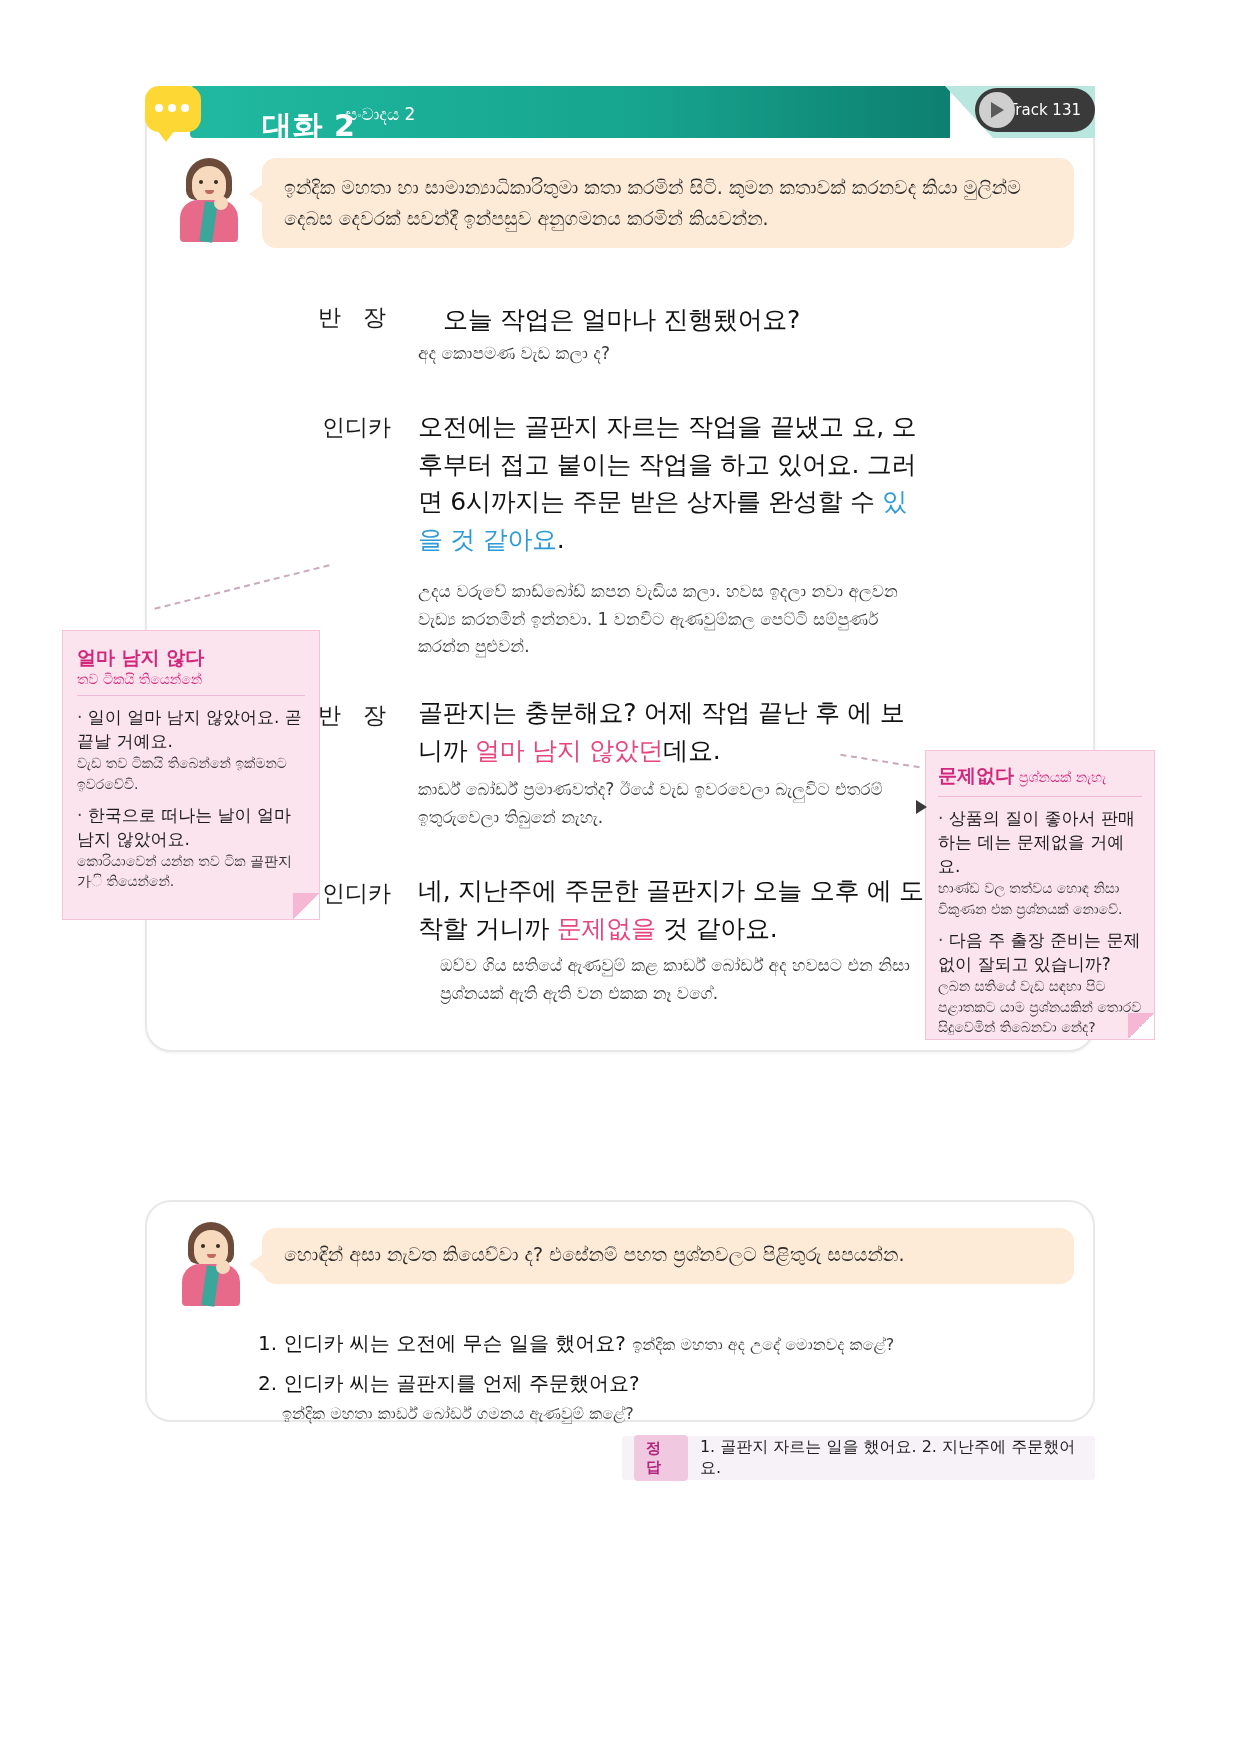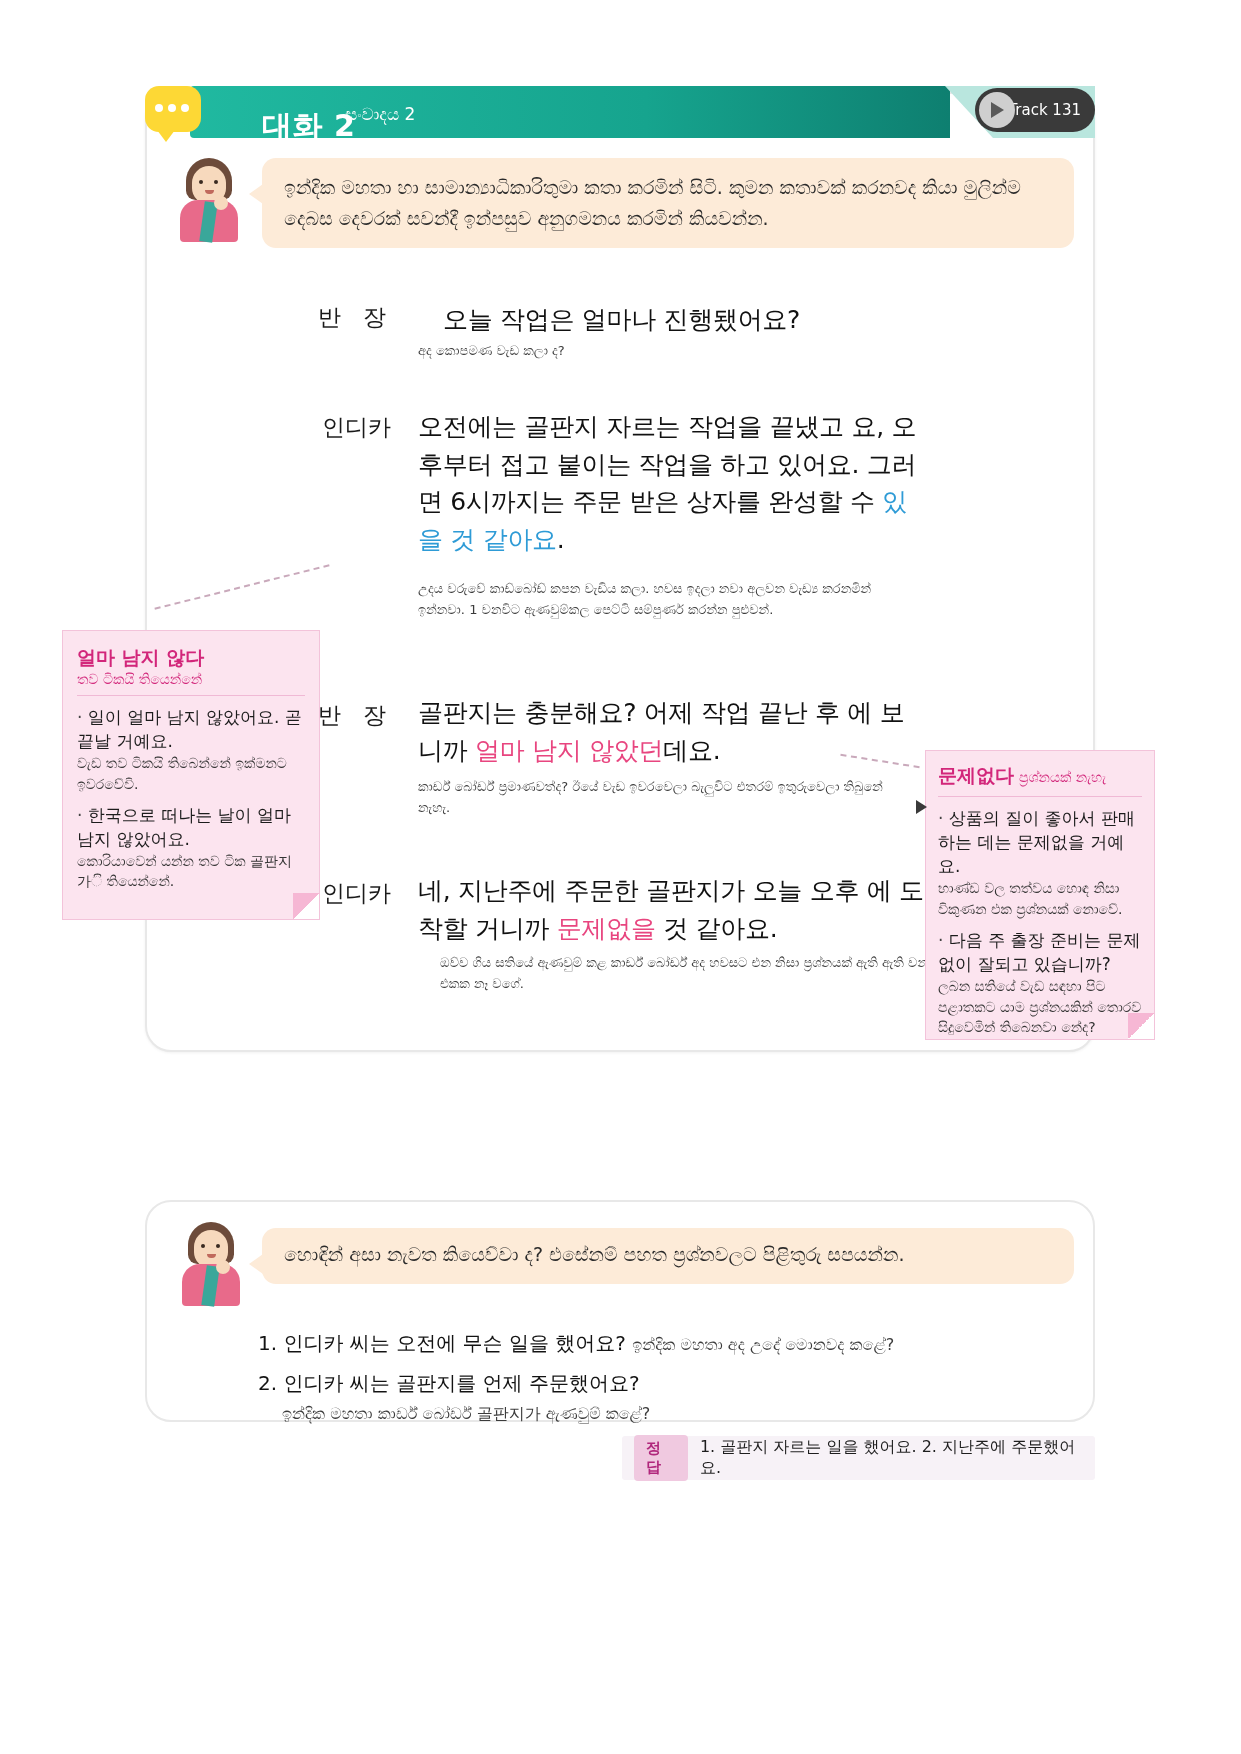--- a/index.html
+++ b/index.html
@@ -183,21 +183,21 @@
   }
   .kor-line {
     position: absolute;
     font-size: 25px;
     line-height: 1.5;
     color: #111111;
     letter-spacing: -0.3px;
   }
   .sin-line {
     position: absolute;
-    font-size: 13px;
+    font-size: 17px;
     line-height: 1.62;
     color: #3b3b3b;
   }
   .hl-blue { color: #2e9bd6; }
   .hl-pink { color: #e8457f; }
 
   
   .note {
     position: absolute;
     background: #fce4ef;
@@ -402,21 +402,21 @@
     <span>1.</span>
     <span>인디카 씨는 오전에 무슨 일을 했어요?</span>
     <span class="sin">ඉන්දික මහතා අද උදේ මොනවද කළේ?</span>
   </div>
 
   <div class="q-item" style="left:258px; top:1370px;">
     <span>2.</span>
     <span>인디카 씨는 골판지를 언제 주문했어요?</span>
   </div>
   <div class="q-item" style="left:282px; top:1400px;">
-    <span class="sin">ඉන්දික මහතා කාර්ඩ් බෝර්ඩ් 골판지가 ඇණවුම් කළේ?</span>
+    <span class="sin">ඉන්දික මහතා කාර්ඩ් බෝර්ඩ් ගමනය ඇණවුම් කළේ?</span>
   </div>
 
   <div class="ans-bar">
     <span class="ans-tag">정답</span>
     <span class="ans-text">1. 골판지 자르는 일을 했어요.  2. 지난주에 주문했어요.</span>
   </div>
 
 
 </div>
 

